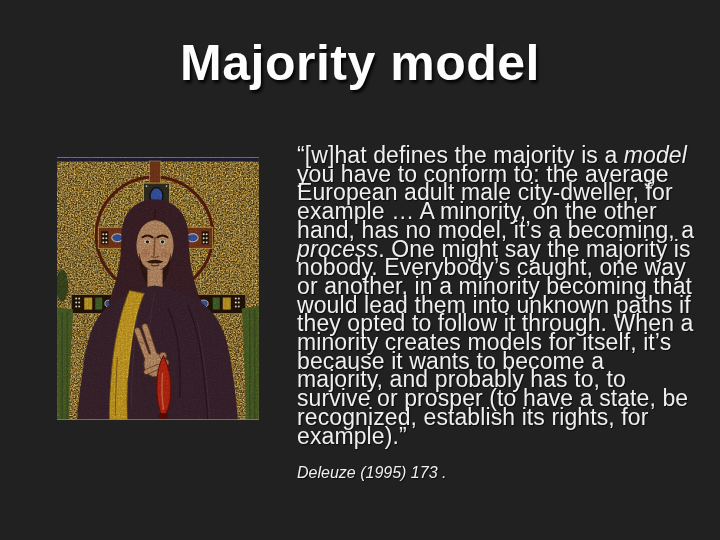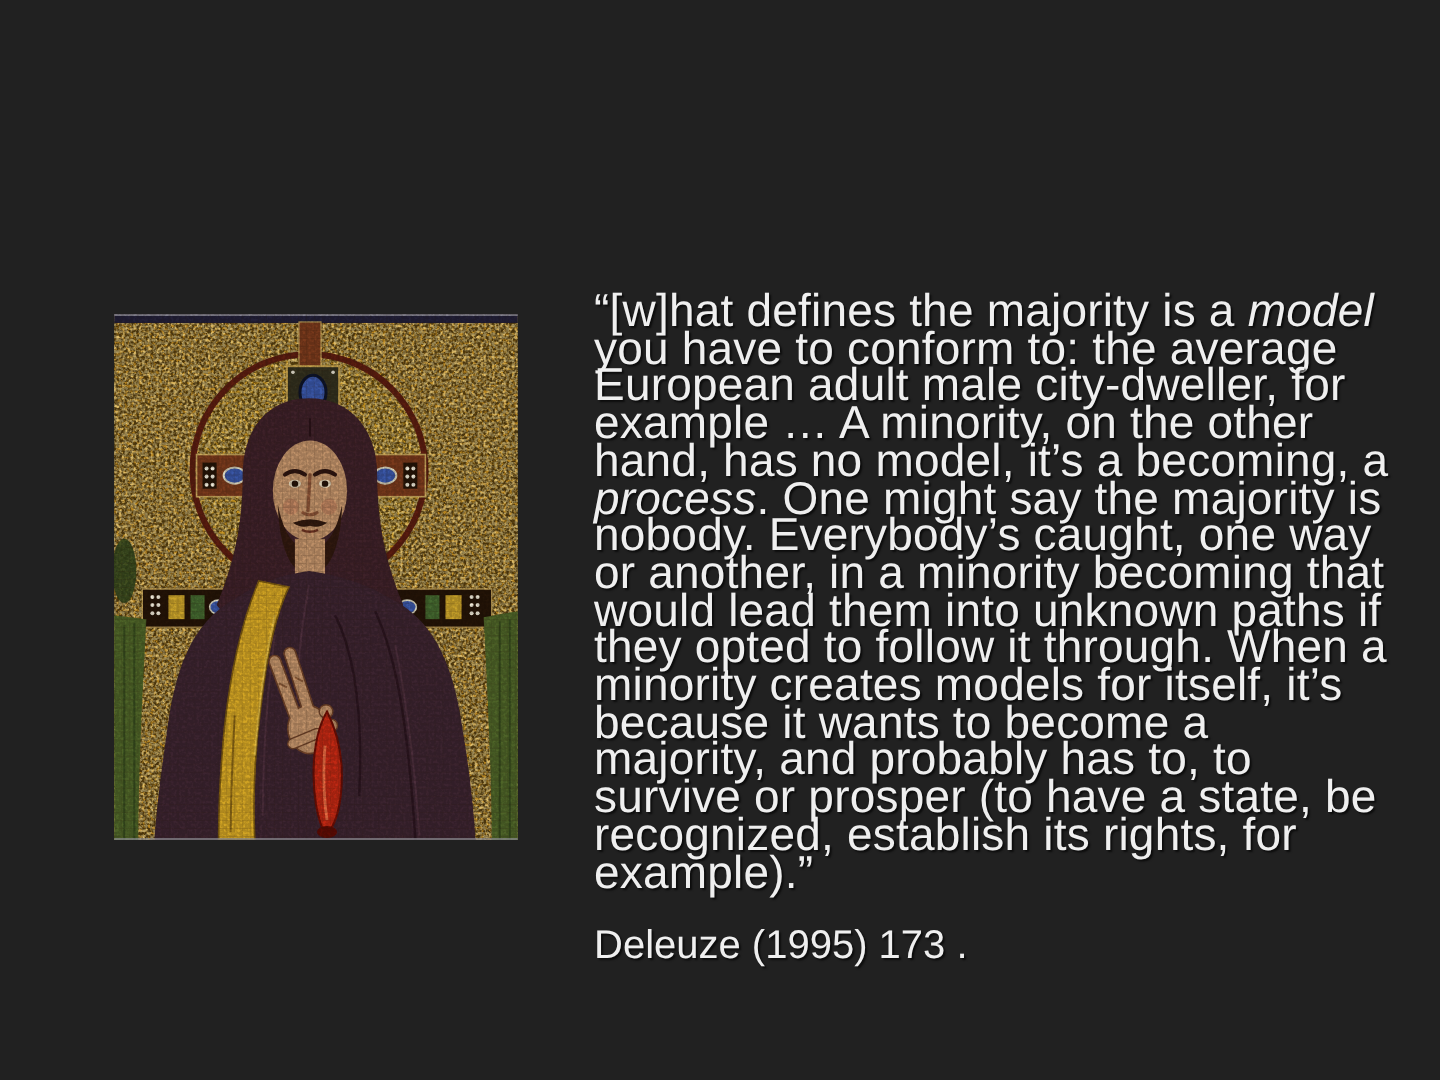--- a/index.html
+++ b/index.html
@@ -51,22 +51,23 @@
   }
   .quote {
     margin: 0;
     font-size: 23px;
     line-height: 18.7px;
     letter-spacing: 0.1px;
   }
   .quote em { font-style: italic; }
   .attribution {
     margin: 19px 0 0 0;
-    font-size: 20px;
+    font-size: 16px;
     line-height: 18.7px;
+    font-style: italic;
   }
   
   .f-gold        { fill: var(--gold, #b5831f); }
   .f-gold-in     { fill: var(--gold_bright, #c2911c); }
   .s-halo        { stroke: var(--halo_ring, #5c1d10); }
   .f-cross       { fill: var(--cross_red, #7a3a1c); }
   .f-hair        { fill: var(--hair, #3e2129); }
   .f-flesh       { fill: var(--flesh, #c2936a); }
   .s-flesh       { stroke: var(--flesh, #c2936a); }
   .f-beard       { fill: var(--beard, #31190f); }
@@ -77,20 +78,21 @@
   .f-gem         { fill: var(--gem_blue, #3a57a8); }
   .f-pearl       { fill: var(--pearl_white, #efe9d8); }
   .f-band        { fill: var(--band_dark, #241407); }
   .f-sky         { fill: var(--top_strip, #232038); }
 </style>
 </head>
 <body>
 
 <div class="slide">
 
+  <h1 class="title">Majority model</h1>
 
   <figure class="mosaic">
     <svg viewBox="0 0 201 262" width="202" height="263" role="img">
       <defs>
         <filter id="speckDark" x="0" y="0" width="100%" height="100%">
           <feTurbulence type="fractalNoise" baseFrequency="0.7" numOctaves="2" seed="3"></feTurbulence>
           <feColorMatrix type="matrix" values="0 0 0 0 0  0 0 0 0 0  0 0 0 0 0  2 2 2 0 -2.2"></feColorMatrix>
         </filter>
         <filter id="speckLight" x="0" y="0" width="100%" height="100%">
           <feTurbulence type="fractalNoise" baseFrequency="0.7" numOctaves="2" seed="9"></feTurbulence>

